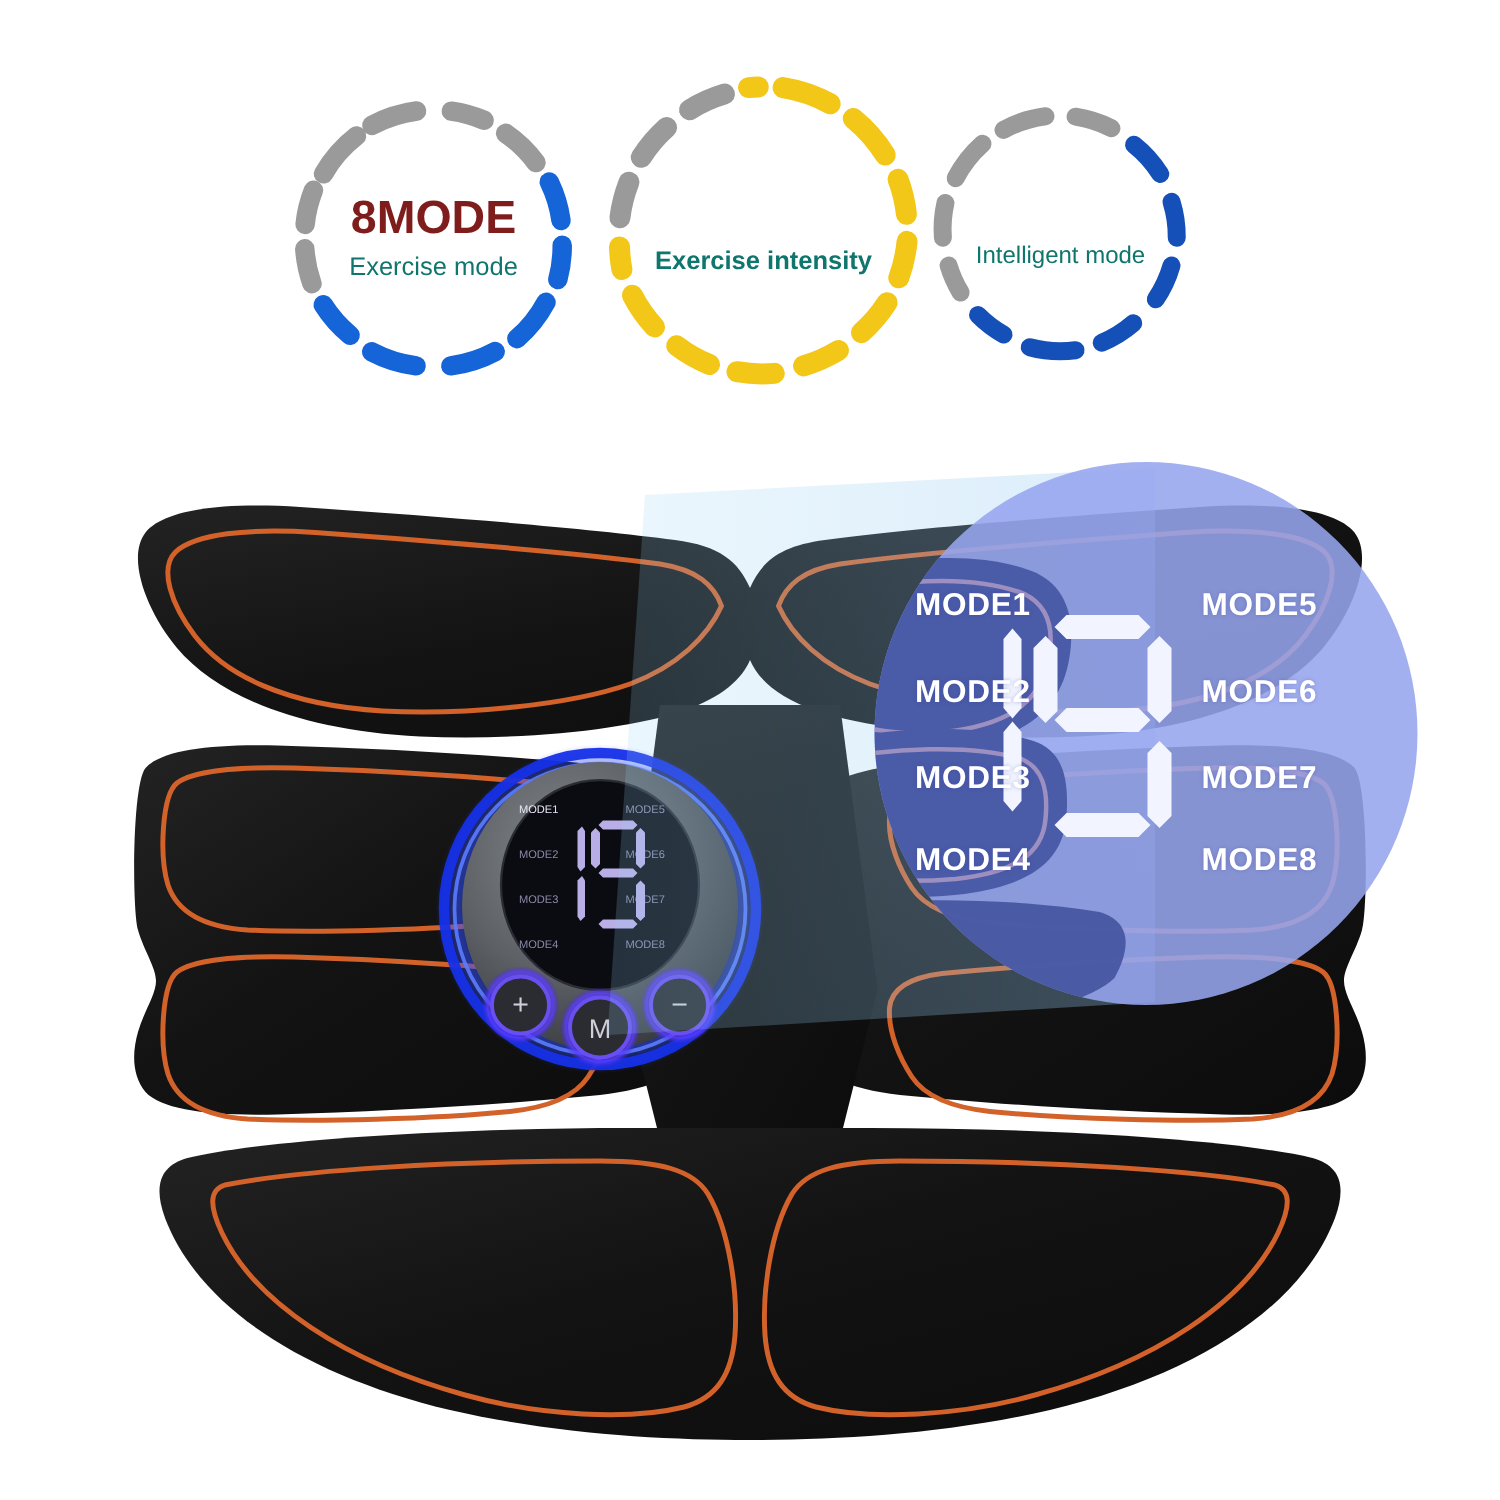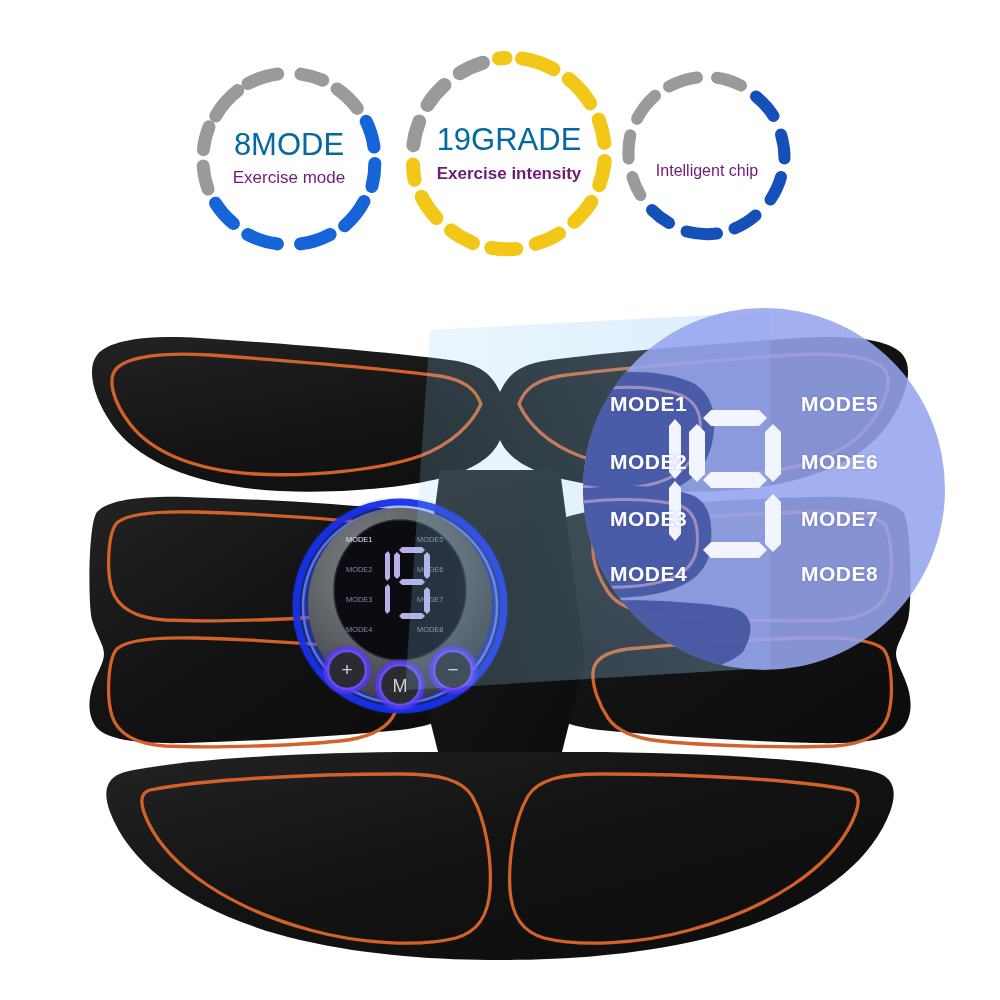--- a/index.html
+++ b/index.html
@@ -4,22 +4,22 @@
 <style>
   html,body{margin:0;padding:0;background:#ffffff;}
   body{width:1000px;height:1000px;position:relative;overflow:hidden;
        font-family:"Liberation Sans","DejaVu Sans",sans-serif;}
 
   
   .badges{position:absolute;left:0;top:0;width:1000px;height:285px;}
   .badge{position:absolute;}
   .badge .ring{position:absolute;left:0;top:0;}
   .badge .txt{position:absolute;left:0;width:100%;text-align:center;}
-  .badge .big{font-weight:normal;color:#0369a1;letter-spacing:0px;white-space:nowrap;}
-  .badge .sub{color:#701a75;white-space:nowrap;}
+  .badge .big{font-weight:bold;color:#7f1d1d;letter-spacing:0px;white-space:nowrap;}
+  .badge .sub{color:#0f766e;white-space:nowrap;}
 
   #badge-mode{left:185px;top:55px;width:208px;height:208px;}
   #badge-mode .big{top:72px;font-size:31px;}
   #badge-mode .sub{top:113px;font-size:17px;}
 
   #badge-grade{left:393px;top:38px;width:232px;height:232px;}
   #badge-grade .big{top:84px;font-size:31px;}
   #badge-grade .sub{top:126px;font-size:17px;font-weight:bold;}
 
   #badge-ems{left:613px;top:62px;width:188px;height:188px;}
@@ -82,41 +82,40 @@
         <path stroke="#f3c718" d="M 123.2 210.9 A 96 96 0 0 1 98.3 209.8"></path>
         <path stroke="#f3c718" d="M 80.0 205.0 A 96 96 0 0 1 58.1 192.5"></path>
         <path stroke="#f3c718" d="M 43.4 180.0 A 96 96 0 0 1 28.6 158.8"></path>
         <path stroke="#f3c718" d="M 21.6 141.7 A 96 96 0 0 1 20.0 126.6"></path>
         <path stroke="#9a9a9a" d="M 20.3 107.2 A 96 96 0 0 1 26.3 83.5"></path>
         <path stroke="#9a9a9a" d="M 34.5 66.9 A 96 96 0 0 1 51.4 47.0"></path>
         <path stroke="#9a9a9a" d="M 66.7 35.2 A 96 96 0 0 1 90.0 24.7"></path>
         <path stroke="#f3c718" d="M 106.0 20.4 A 96 96 0 0 1 112.5 20.0"></path>
       </g>
     </svg>
-    <div class="txt big">19GRADE</div>
     <div class="txt sub">Exercise intensity</div>
   </div>
 
   <div class="badge" id="badge-ems">
     <svg class="ring" width="188" height="188" viewBox="0 0 188 188">
       <g fill="none" stroke-linecap="round" stroke-width="12">
         <path stroke="#9a9a9a" d="M 84 15.5 A 78.5 78.5 0 0 0 56.0 24.6"></path>
         <path stroke="#9a9a9a" d="M 42.0 33.8 A 78.5 78.5 0 0 0 24.1 56.8"></path>
         <path stroke="#9a9a9a" d="M 17.3 73.3 A 78.5 78.5 0 0 0 15.6 96.5"></path>
         <path stroke="#9a9a9a" d="M 19.4 115.0 A 78.5 78.5 0 0 0 27.4 133.0"></path>
         <path stroke="#1550b8" d="M 39.0 148.0 A 78.5 78.5 0 0 0 56.0 161.0"></path>
         <path stroke="#1550b8" d="M 73.5 169.5 A 78.5 78.5 0 0 0 104.0 171.5"></path>
         <path stroke="#1550b8" d="M 121.5 166.5 A 78.5 78.5 0 0 0 142.5 153.5"></path>
         <path stroke="#1550b8" d="M 157.5 137.5 A 78.5 78.5 0 0 0 168.0 115.0"></path>
         <path stroke="#1550b8" d="M 171.5 96.5 A 78.5 78.5 0 0 0 168.0 72.5"></path>
         <path stroke="#1550b8" d="M 160.5 54.0 A 78.5 78.5 0 0 0 143.0 34.5"></path>
         <path stroke="#9a9a9a" d="M 128.0 23.5 A 78.5 78.5 0 0 0 104.0 15.8"></path>
       </g>
     </svg>
-    <div class="txt sub">Intelligent chip</div>
+    <div class="txt sub">Intelligent mode</div>
   </div>
 </div>
 
 <div class="product">
   <svg class="padsvg" width="1000" height="1000" viewBox="0 0 1000 1000">
     <defs>
       <linearGradient id="padGrad" x1="0" y1="0" x2="1" y2="1">
         <stop offset="0%" stop-color="#232323"></stop>
         <stop offset="45%" stop-color="#131313"></stop>
         <stop offset="100%" stop-color="#0c0c0c"></stop>

